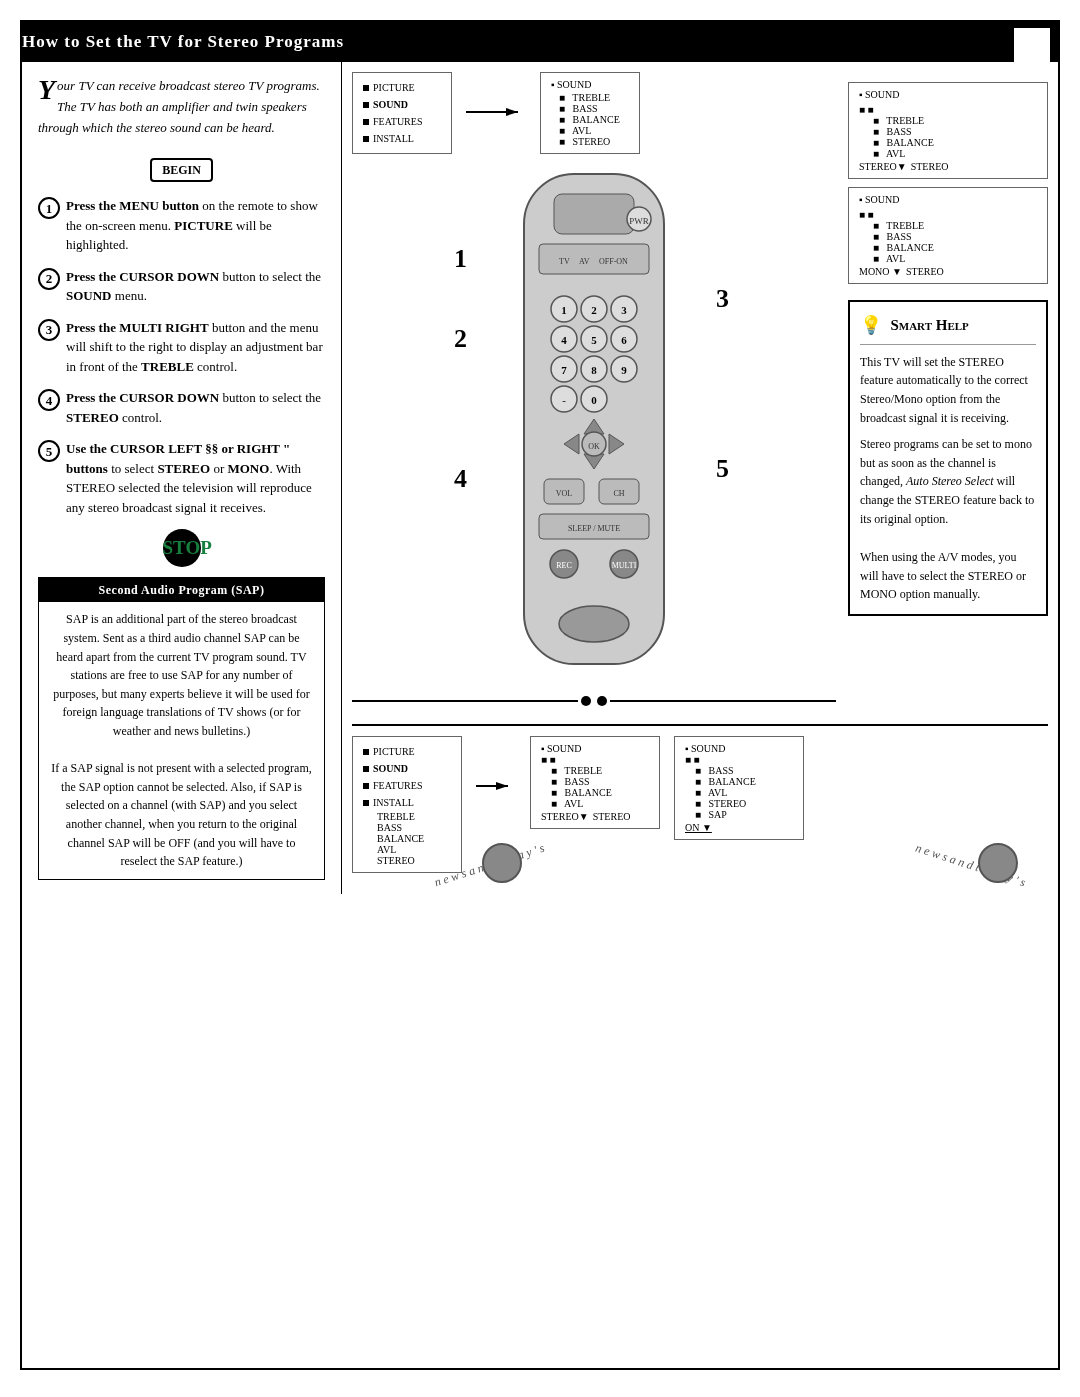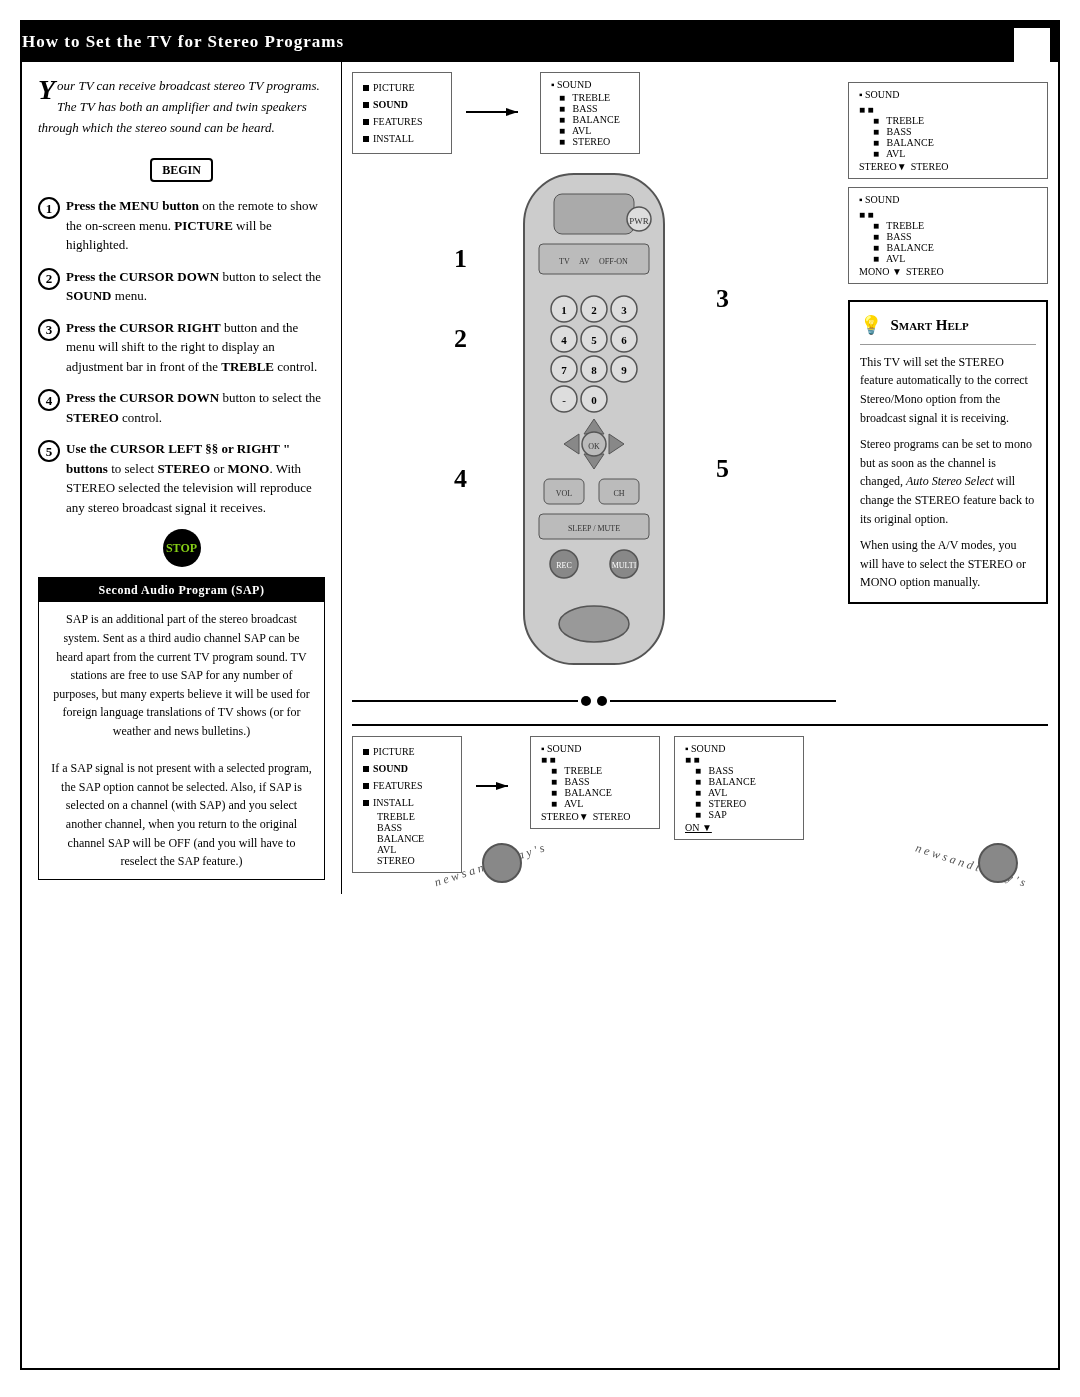--- a/index.html
+++ b/index.html
@@ -114,23 +114,23 @@
     .stop-badge {
       text-align: center;
       margin: 10px 0;
     }
     .stop-circle {
       display: inline-block;
       width: 38px;
       height: 38px;
       background: #000;
       border-radius: 50%;
-      color: #84cc16;
-      font-weight: bold;
-      font-size: 12px;
+      color: #15803d;
+      font-weight: bold;
+      font-size: 19px;
       line-height: 38px;
       text-align: center;
     }
 
     
     .sap-section {
       border: 1px solid #000;
       padding: 8px 10px;
       margin-top: 10px;
     }
@@ -266,21 +266,21 @@
         <div class="step-num-circle">2</div>
         <div class="step-content">
           <b>Press the CURSOR DOWN</b>
           <span> button to select the <b>SOUND</b> menu.</span>
         </div>
       </div>
 
       <div class="step">
         <div class="step-num-circle">3</div>
         <div class="step-content">
-          <b>Press the CURSOR RIGHT</b>
+          <b>Press the MULTI RIGHT</b>
           <span> button and the menu will shift to the right to display an adjustment bar in front of the <b>TREBLE</b> control.</span>
         </div>
       </div>
 
       <div class="step">
         <div class="step-num-circle">4</div>
         <div class="step-content">
           <b>Press the CURSOR DOWN</b>
           <span> button to select the <b>STEREO</b> control.</span>
         </div>
@@ -466,21 +466,21 @@
           </div>
 
           <div class="smart-help">
             <div class="smart-help-title">
               <span class="bulb-icon">💡</span>
               <span>Smart Help</span>
             </div>
             <p style="margin-bottom:8px;">
               This TV will set the STEREO feature automatically to the correct Stereo/Mono option from the broadcast signal it is receiving.
             </p>
-            <p style="margin-bottom:8px;">
+            <p style="margin-bottom:20px;">
               Stereo programs can be set to mono but as soon as the channel is changed, <em>Auto Stereo Select</em> will change the STEREO feature back to its original option.
             </p>
             <p>
               When using the A/V modes, you will have to select the STEREO or MONO option manually.
             </p>
           </div>
 
         </div>
 
       </div>

